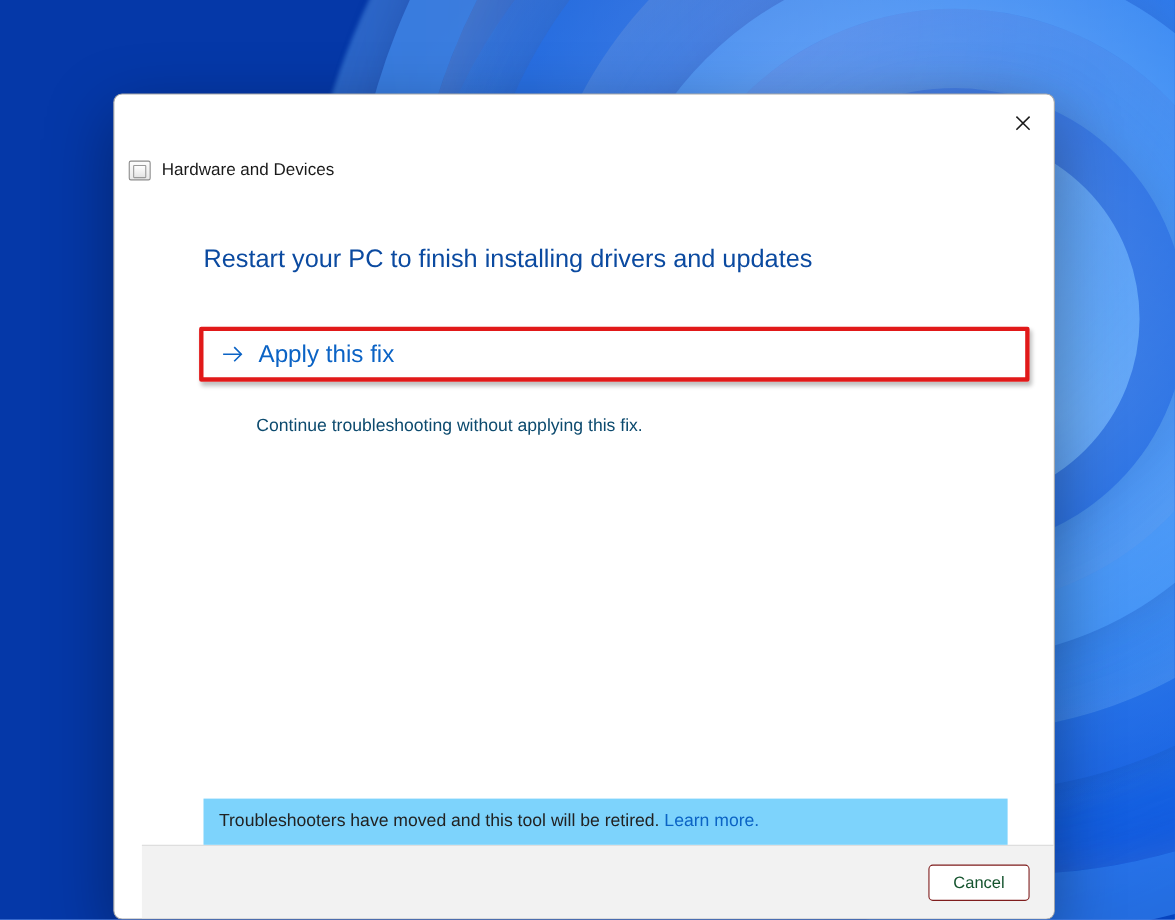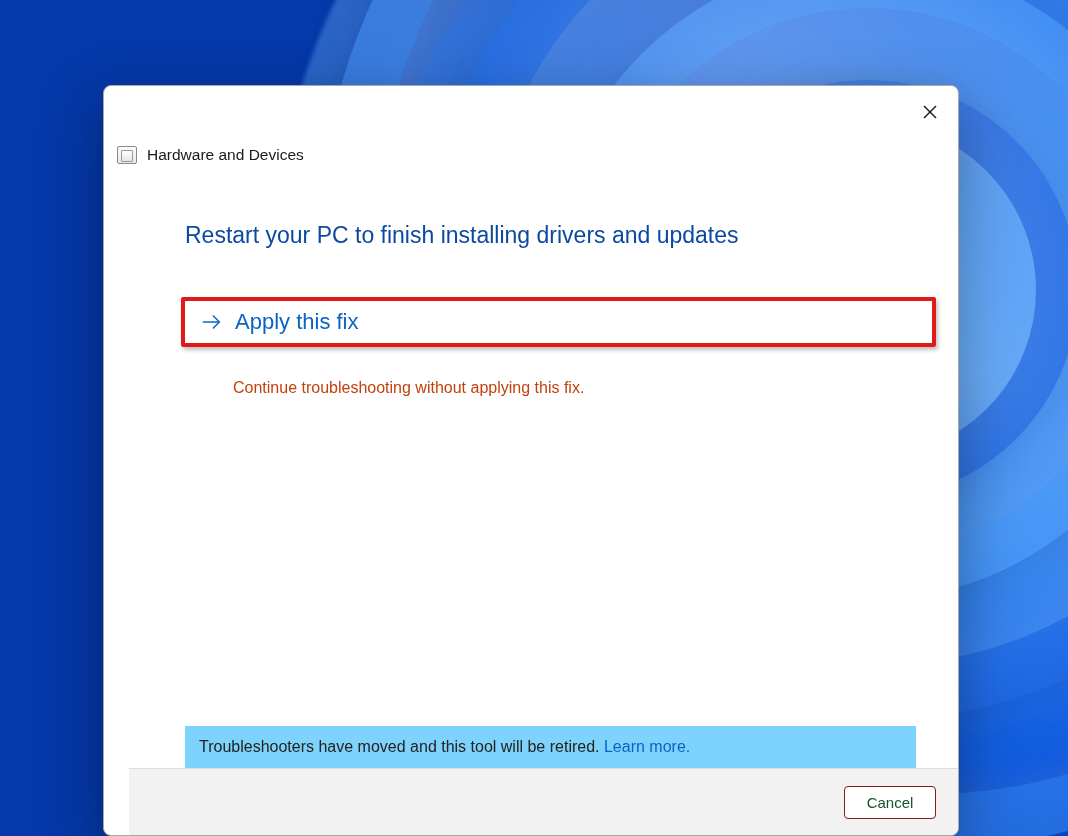--- a/index.html
+++ b/index.html
@@ -150,21 +150,21 @@
     .arrow-icon svg { width: 22px; height: 22px; stroke: currentColor; }
     .opt-title {
       font-size: 22px;
       color: #0b63c5;
       font-weight: 400;
     }
     .opt-sub {
       margin-left: 34px;
       margin-top: 2px;
       font-size: 16px;
-      color: #c2410c;
+      color: #0c4a6e;
     }
     .notice {
       position: absolute;
       left: 56px;
       right: 42px;
       bottom: 0;
       background: #7dd3fc;
       padding: 12px 14px;
       font-size: 16px;
       color: #222;

